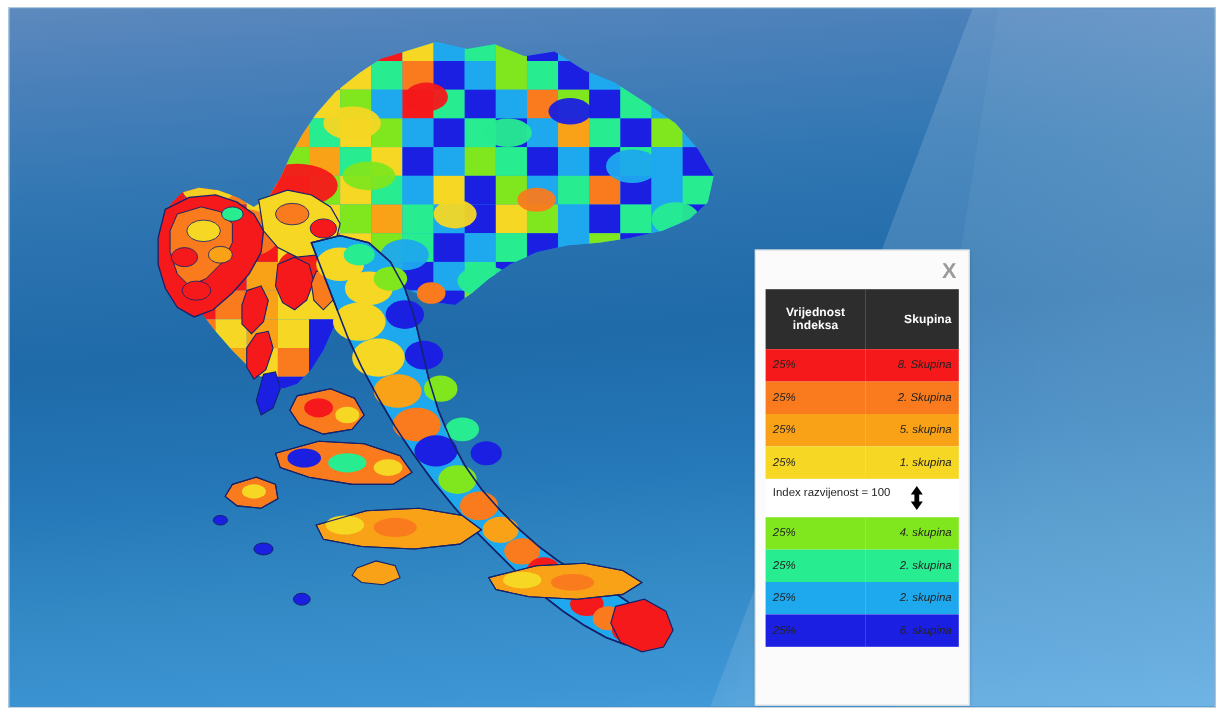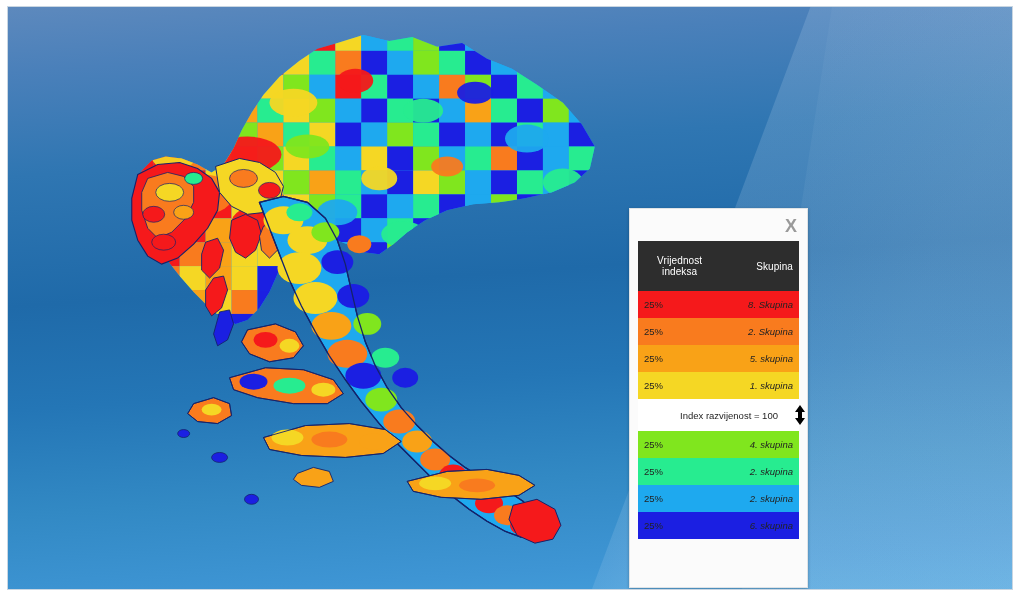--- a/index.html
+++ b/index.html
@@ -84,47 +84,47 @@
   }
   .legend-table{
     width:100%;
     border-collapse:collapse;
     table-layout:fixed;
   }
   .legend-table th{
     background:#2d2d2d;
     color:#ffffff;
     font-size:10px;
-    font-weight:normal;
+    font-weight:bold;
     padding:8px 6px;
     height:34px;
     vertical-align:middle;
     letter-spacing:.1px;
   }
   .th-left{text-align:center;width:52%;}
   .th-right{text-align:right;width:48%;}
   .legend-table td{
     font-size:9.5px;
     color:#232323;
     padding:0 6px;
     height:27px;
     vertical-align:middle;
     white-space:nowrap;
   }
-  .cell-val{text-align:left;}
+  .cell-val{text-align:left;font-style:italic;}
   .cell-grp{text-align:right;font-style:italic;}
   .sep-row td{
     background:#ffffff;
     height:32px;
     padding:0 6px;
     position:relative;
   }
   .sep-inner{
-    display:flex;align-items:center;justify-content:flex-start;gap:16px;
-    font-size:9.5px;color:#1d1d1d;margin-left:36px;
+    display:flex;justify-content:flex-start;gap:16px;
+    font-size:9.5px;color:#1d1d1d;
   }
   .updown{
     display:inline-block;
     width:12px;height:20px;
     flex:0 0 12px;
   }
 </style>
 </head>
 <body>
 

